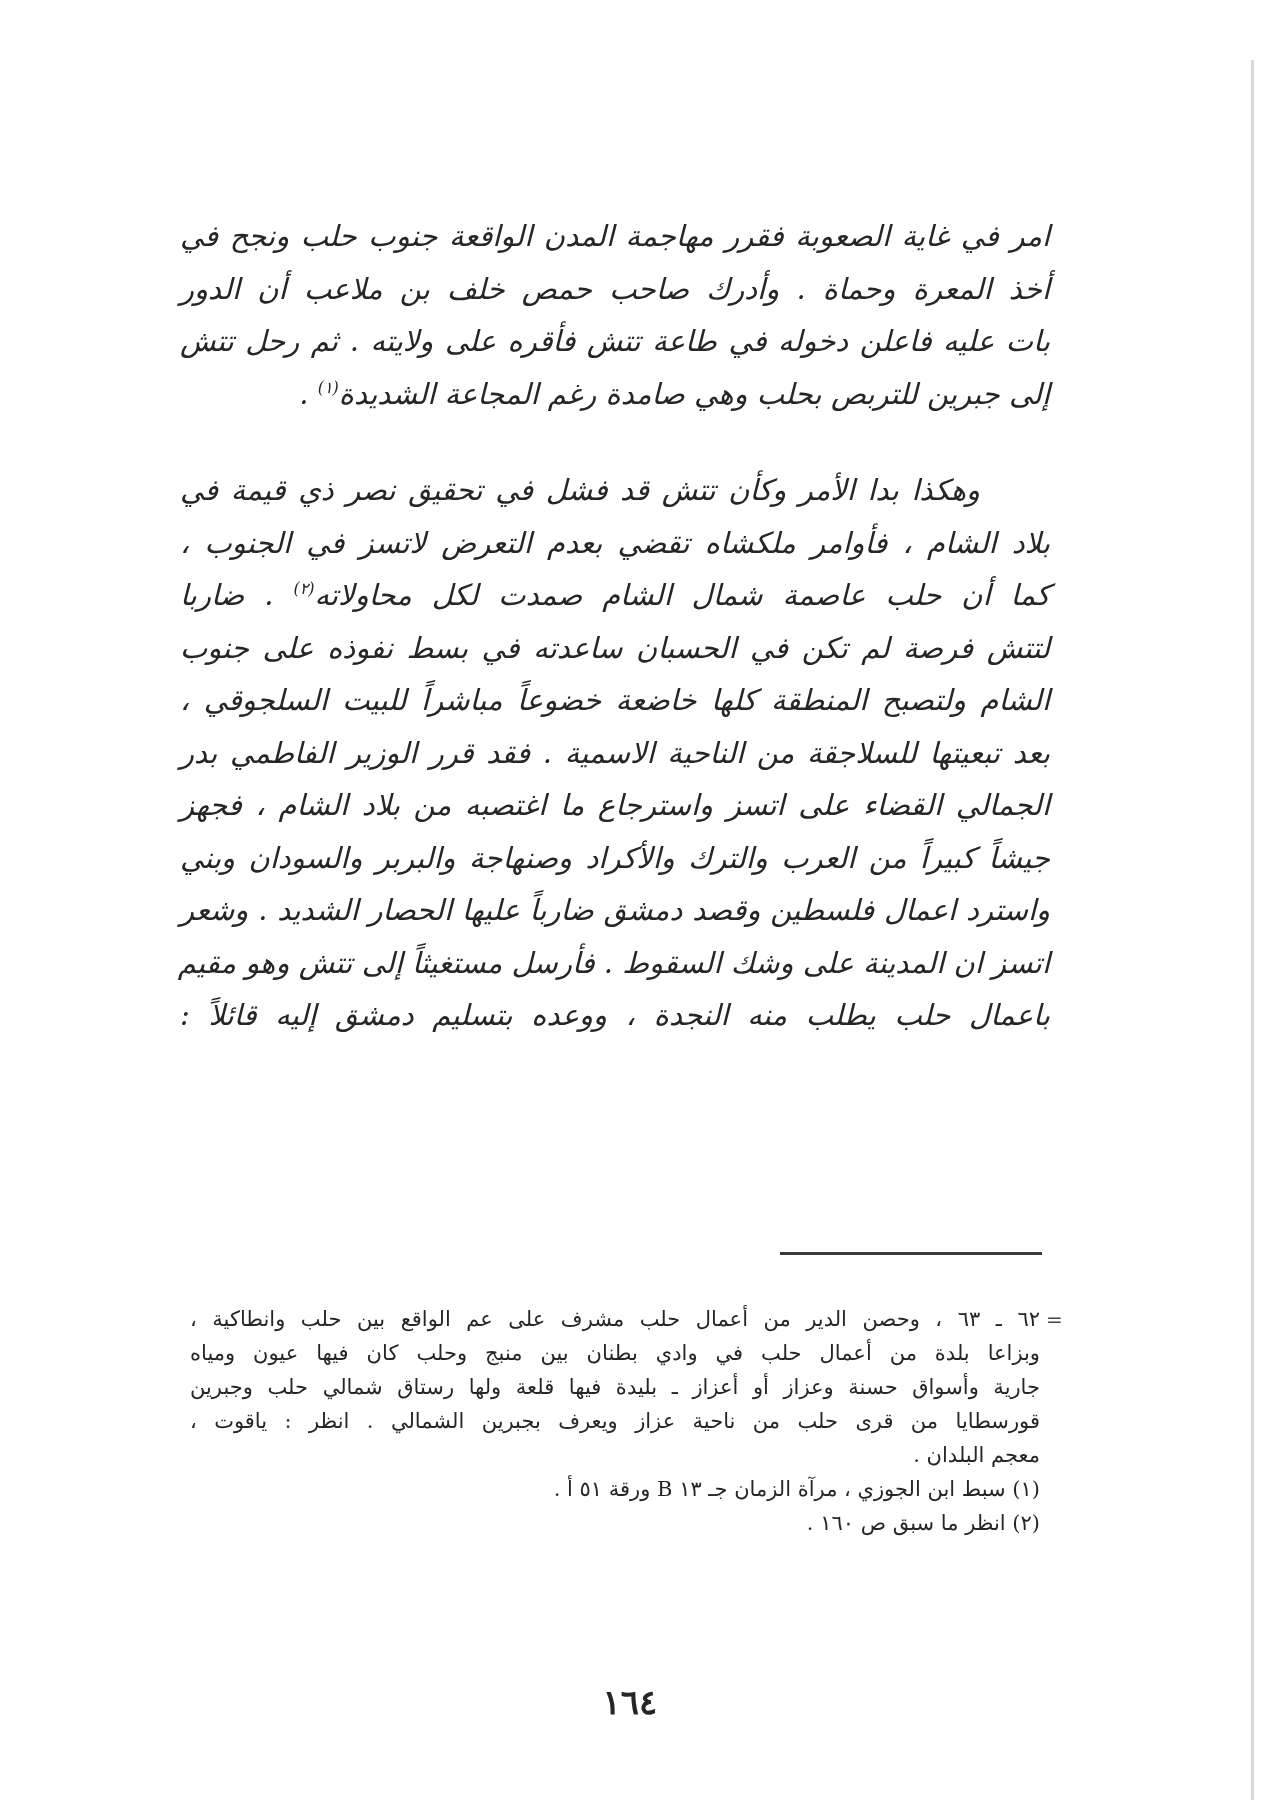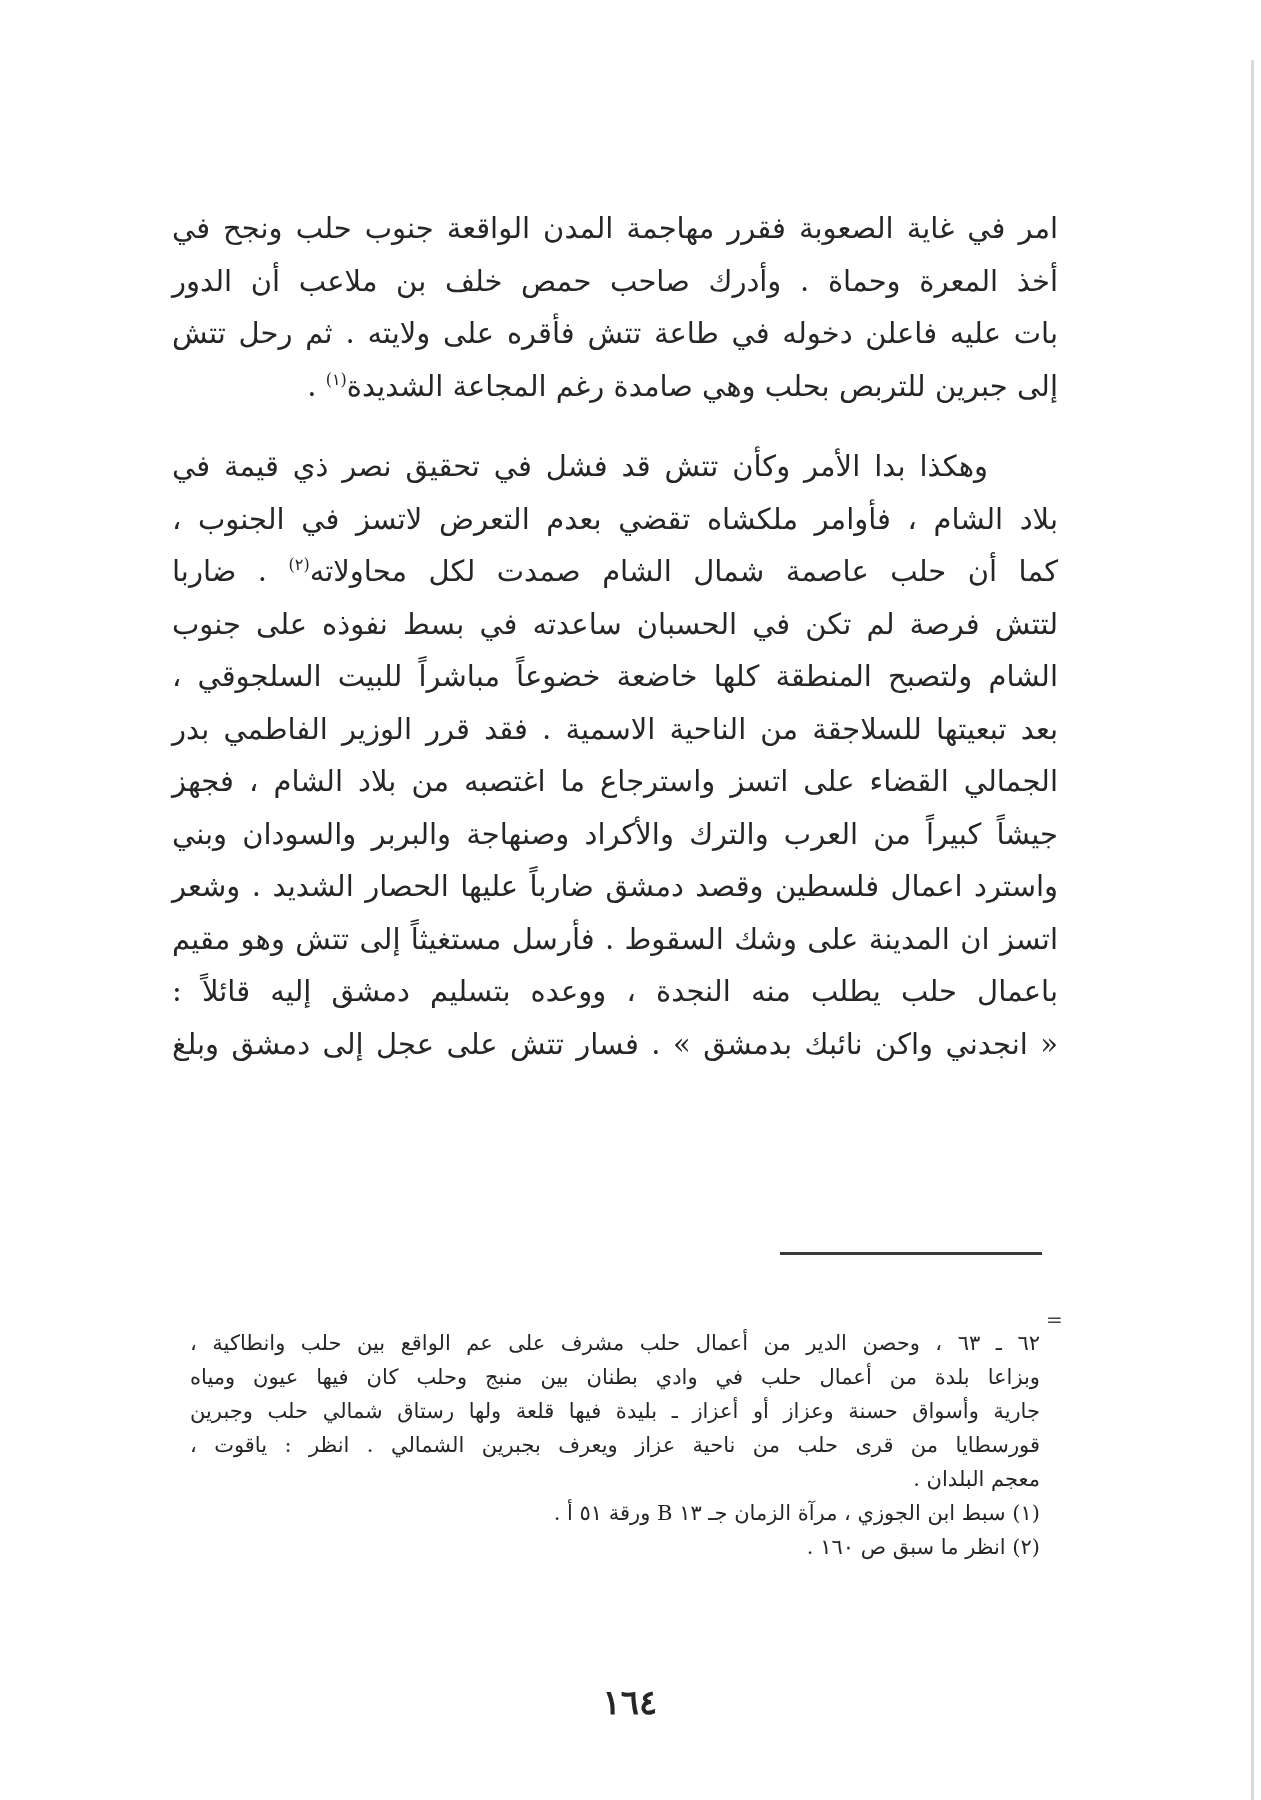--- a/index.html
+++ b/index.html
@@ -21,21 +21,21 @@
     width: 890px;
     direction: rtl;
   }
   .body-text {
     font-size: 29px;
     line-height: 52.5px;
     text-align: justify;
     text-align-last: justify;
     margin: 0;
   }
-  .body-text p { margin: 2px; }
+  .body-text p { margin: 10px; font-style: italic; }
   .body-text .line {
     display: block;
     text-align: justify;
     text-align-last: justify;
     white-space: nowrap;
   }
   .body-text .line.last { text-align-last: right; }
   .para-gap { height: 24px; }
   .indent { padding-right: 70px; }
   sup.fn { font-size: 16px; vertical-align: super; line-height: 0; }
@@ -43,21 +43,20 @@
     position: absolute; left: 780px; top: 1252px;
     width: 262px; height: 3px;
     background: #3a3a3a;
   }
   .footnotes {
     position: absolute; left: 190px; top: 1302px;
     width: 850px;
     direction: rtl;
     font-size: 21px;
     line-height: 34px;
-    margin-top: 24px;
   }
   .footnotes .fline {
     display: block;
     white-space: nowrap;
     text-align: justify;
     text-align-last: justify;
   }
   .footnotes .fline.short { text-align-last: right; }
   .cont-mark {
     position: absolute; left: 1046px; top: 1308px;
@@ -89,21 +88,20 @@
       <span class="line">بلاد الشام ، فأوامر ملكشاه تقضي بعدم التعرض لاتسز في الجنوب ،</span>
       <span class="line"><span>كما أن حلب عاصمة شمال الشام صمدت لكل محاولاته</span><sup class="fn">(٢)</sup><span> . ضاربا</span></span>
       <span class="line">لتتش فرصة لم تكن في الحسبان ساعدته في بسط نفوذه على جنوب</span>
       <span class="line">الشام ولتصبح المنطقة كلها خاضعة خضوعاً مباشراً للبيت السلجوقي ،</span>
       <span class="line">بعد تبعيتها للسلاجقة من الناحية الاسمية . فقد قرر الوزير الفاطمي بدر</span>
       <span class="line">الجمالي القضاء على اتسز واسترجاع ما اغتصبه من بلاد الشام ، فجهز</span>
       <span class="line">جيشاً كبيراً من العرب والترك والأكراد وصنهاجة والبربر والسودان وبني</span>
       <span class="line">واسترد اعمال فلسطين وقصد دمشق ضارباً عليها الحصار الشديد . وشعر</span>
       <span class="line">اتسز ان المدينة على وشك السقوط . فأرسل مستغيثاً إلى تتش وهو مقيم</span>
       <span class="line">باعمال حلب يطلب منه النجدة ، ووعده بتسليم دمشق إليه قائلاً :</span>
-      <span class="line">« انجدني واكن نائبك بدمشق » . فسار تتش على عجل إلى دمشق وبلغ</span>
     </p>
   </div>
 </div>
 
 <div class="separator"></div>
 
 <span class="cont-mark">=</span>
 
 <div class="footnotes">
   <span class="fline">٦٢ ـ ٦٣ ، وحصن الدير من أعمال حلب مشرف على عم الواقع بين حلب وانطاكية ،</span>

